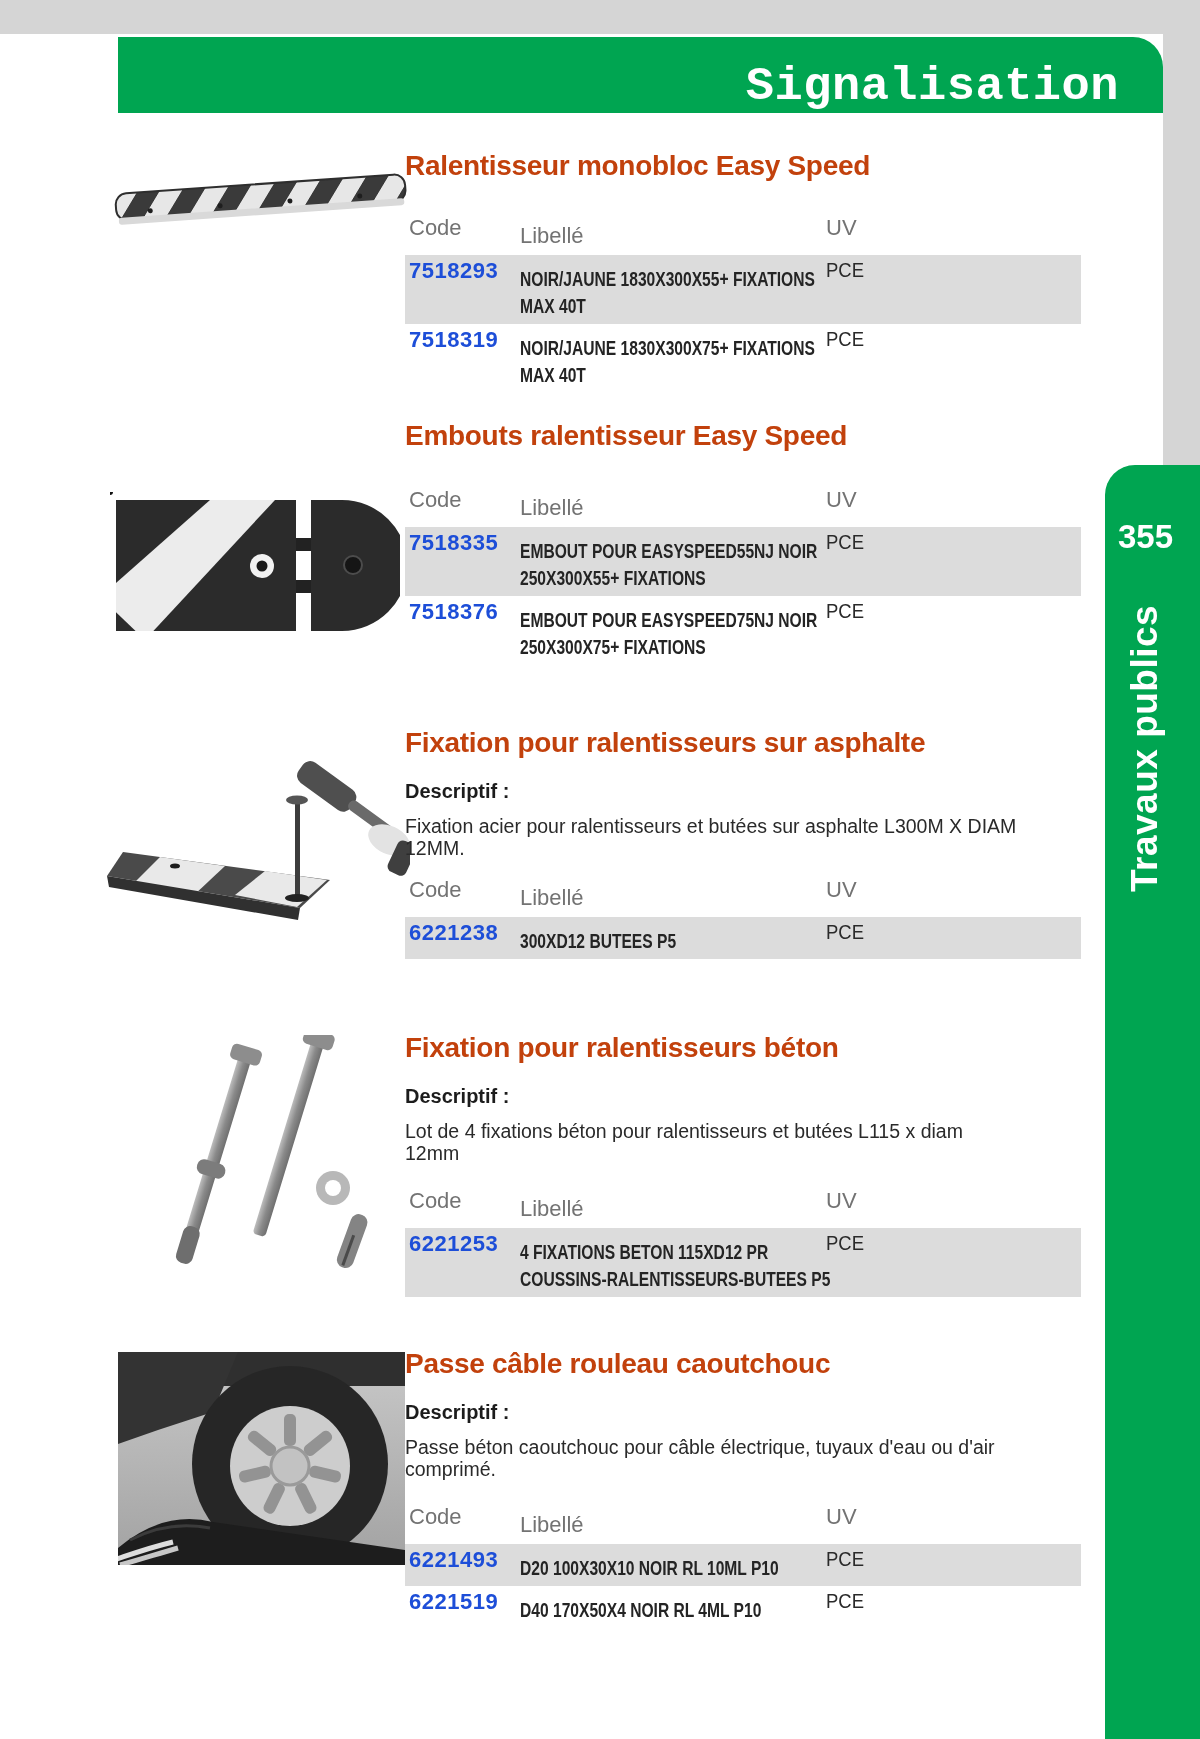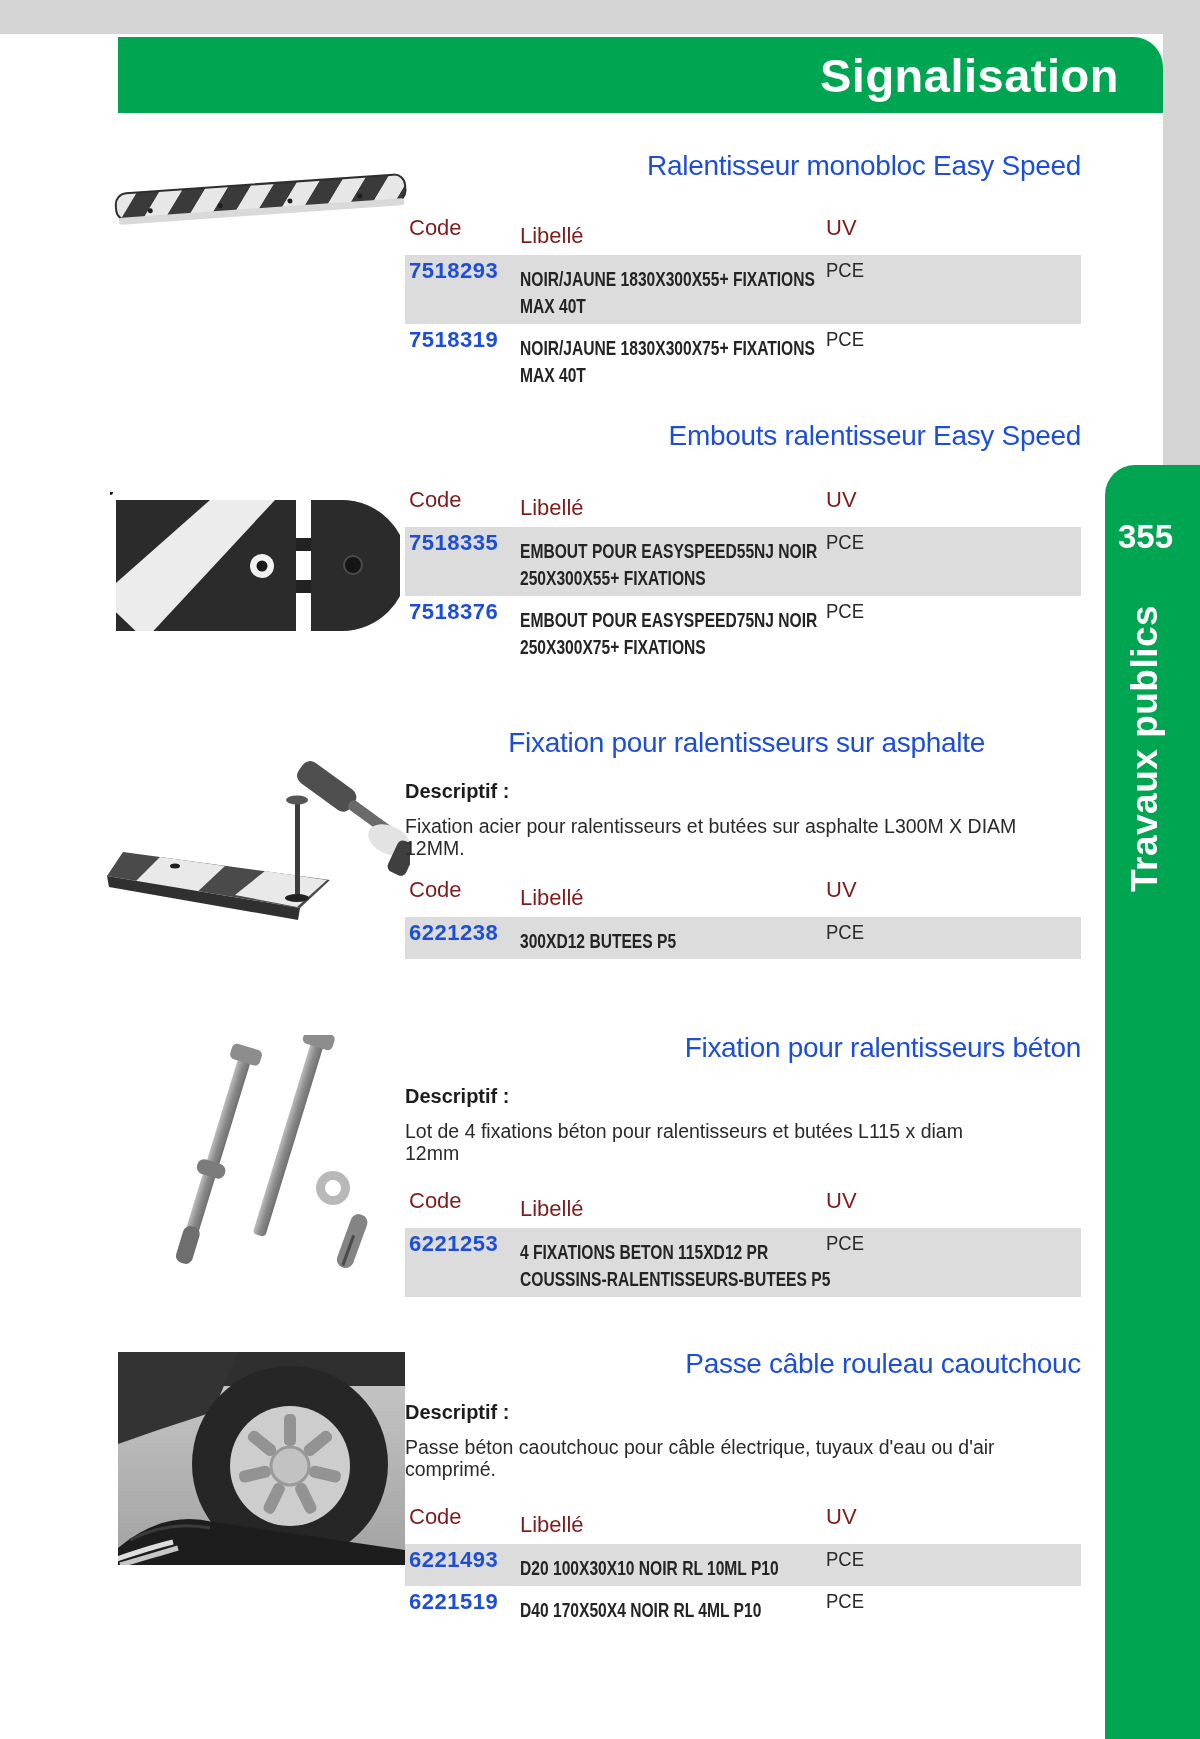--- a/index.html
+++ b/index.html
@@ -3,35 +3,35 @@
 <meta charset="utf-8">
 <style>
   html,body{margin:0;padding:0;background:#fff;}
   .page{position:relative;width:1200px;height:1739px;background:#ffffff;overflow:hidden;
         font-family:"Liberation Sans",sans-serif;color:#222;}
   
   .gray-top{position:absolute;left:0;top:0;width:1200px;height:34px;background:#d5d5d5;}
   .gray-right{position:absolute;left:1163px;top:0;width:37px;height:1739px;background:#d5d5d5;}
   
   .header-bar{position:absolute;left:118px;top:37px;width:1045px;height:76px;background:#00a551;
-              border-top-right-radius:30px;display:flex;align-items:center;justify-content:flex-end;}
+              border-top-right-radius:30px;display:flex;align-items:flex-end;justify-content:flex-end;font-family:Liberation Mono, monospace;}
   .header-bar .title{color:#fff;font-size:47px;font-weight:700;padding-right:44px;letter-spacing:0.5px;}
   
   .side-tab{position:absolute;left:1105px;top:465px;width:95px;height:1274px;background:#00a551;
             border-top-left-radius:30px;}
   .tab-number{position:absolute;left:1118px;top:518px;color:#fff;font-size:33px;font-weight:700;}
   .tab-label{position:absolute;left:1124px;top:892px;transform:rotate(-90deg);transform-origin:0 0;
              color:#fff;font-size:37px;font-weight:700;white-space:nowrap;letter-spacing:0.5px;}
   
   .section{position:absolute;left:405px;width:676px;}
-  .sec-title{color:#1d4ed8;font-size:28px;font-weight:400;line-height:31px;letter-spacing:-0.3px;text-align:right;}
+  .sec-title{color:#c2410c;font-size:28px;font-weight:700;line-height:31px;letter-spacing:-0.3px;}
   .descriptif{font-size:20px;font-weight:700;color:#1c1c1c;margin-top:22px;}
   .desc-body{font-size:19.5px;line-height:22px;color:#2a2a2a;width:630px;margin-top:12px;}
   .ptable{margin-top:30px;}
-  .t-head{display:flex;font-size:22px;color:#7f1d1d;padding-bottom:6px;}
+  .t-head{display:flex;font-size:22px;color:#737373;padding-bottom:6px;}
   .t-row{display:flex;padding:3px 0 4px;}
   .t-row.gray{background:#dcdcdc;}
   .c-code{width:115px;padding-left:4px;box-sizing:border-box;}
   .c-lib{width:306px;margin-top:8px;}
   .c-uv{flex:1;}
   .code-val{font-size:22px;font-weight:700;letter-spacing:0.5px;color:#1d4ed8;}
   .lib-line{display:block;font-size:20px;font-weight:700;line-height:27px;white-space:nowrap;
             transform:scaleX(0.78);transform-origin:0 50%;color:#242424;}
   .uv-val{display:inline-block;font-size:21px;transform:scaleX(0.88);transform-origin:0 50%;color:#2a2a2a;}
   

